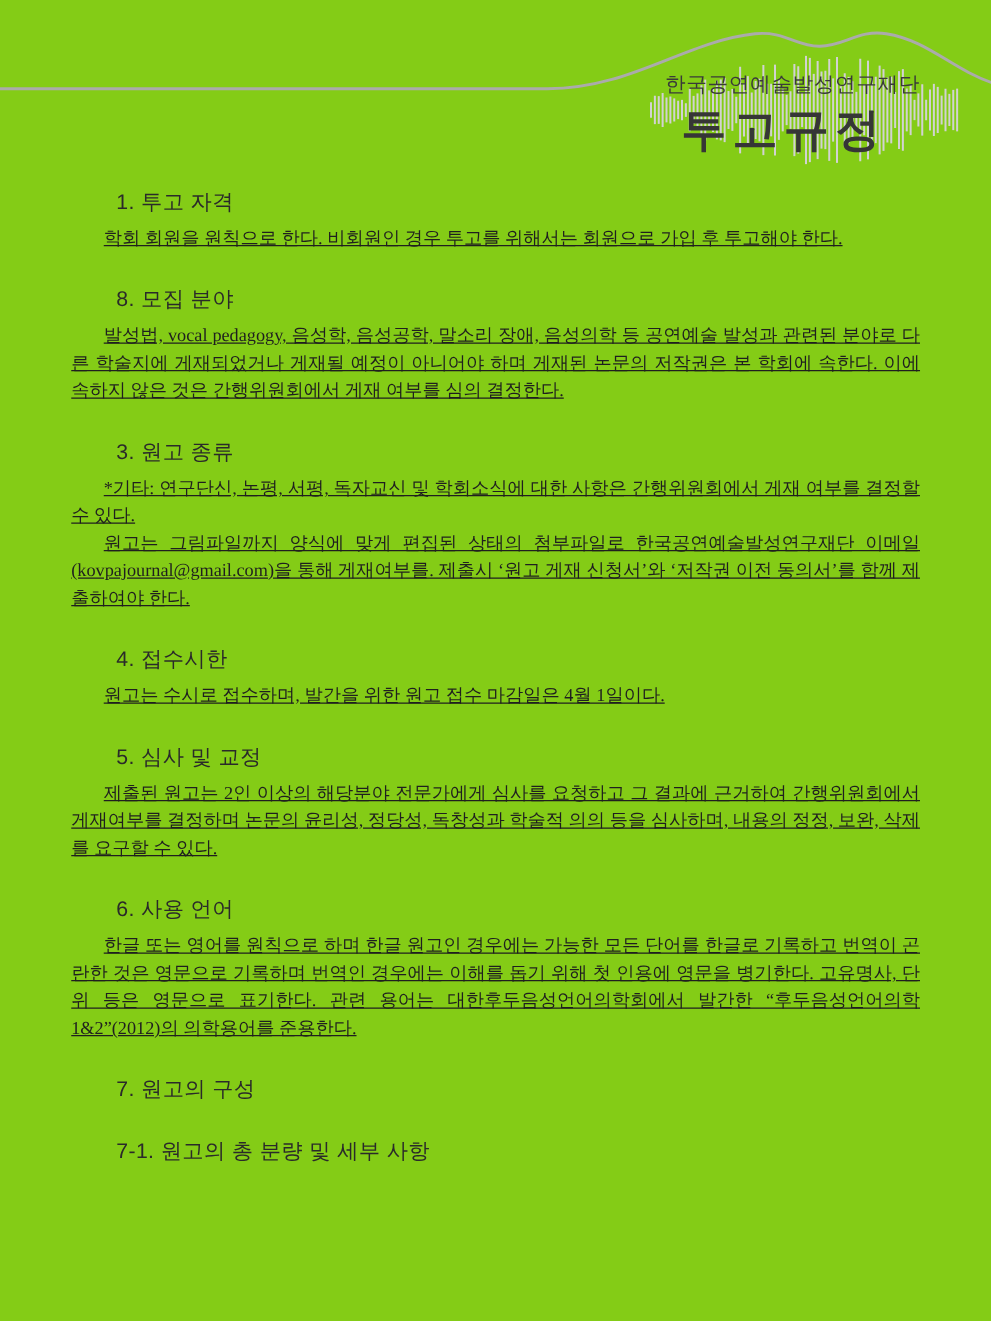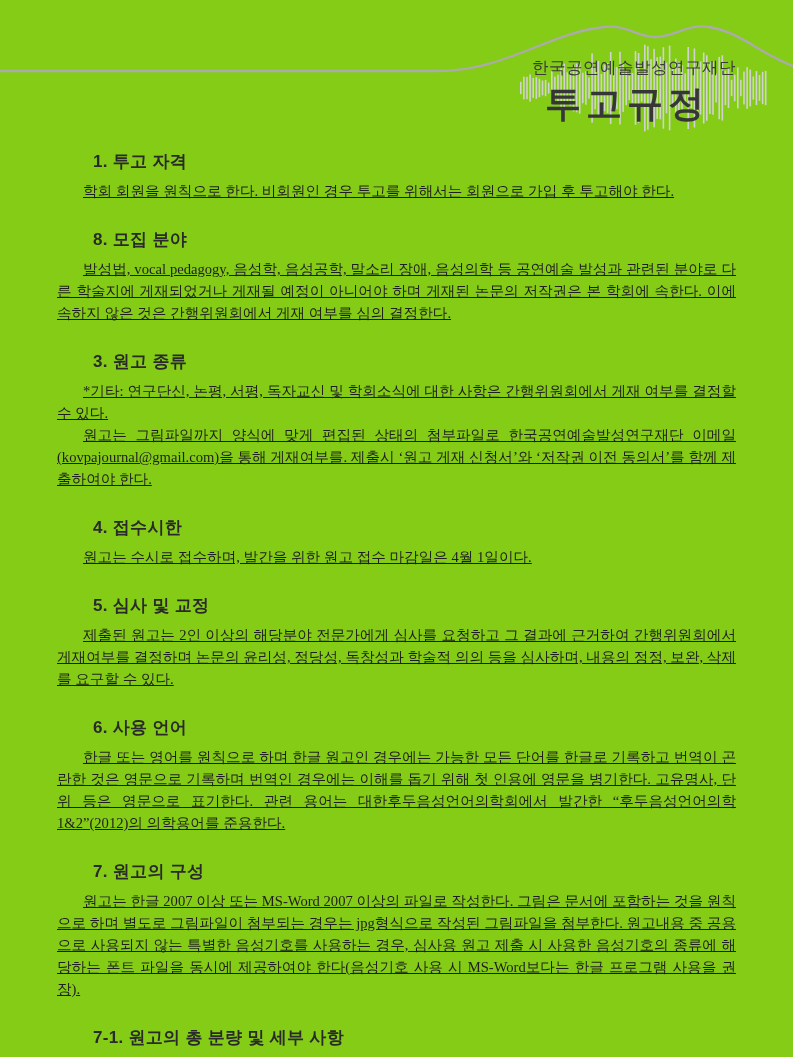--- a/index.html
+++ b/index.html
@@ -53,21 +53,21 @@
   
   .doc-main {
     margin: 0 57px;
     text-align: justify;
   }
   .rule-section { margin-top: 26px; }
   .rule-section:first-child { margin-top: 8px; }
   .section-heading {
     font-family: "Liberation Sans", "DejaVu Sans", sans-serif;
     font-size: 17px;
-    font-weight: bold;
+    font-weight: normal;
     color: #2a2a2a;
     letter-spacing: 0.3px;
     margin: 0 0 7px 36px;
   }
   .body-para {
     margin: 0;
     font-size: 14.6px;
     line-height: 22px;
     text-indent: 26px;
     color: #1f1f1f;
@@ -193,21 +193,20 @@
         <section class="rule-section">
           <h2 class="section-heading">5. 심사 및 교정</h2>
           <p class="body-para">제출된 원고는 2인 이상의 해당분야 전문가에게 심사를 요청하고 그 결과에 근거하여 간행위원회에서 게재여부를 결정하며 논문의 윤리성, 정당성, 독창성과 학술적 의의 등을 심사하며, 내용의 정정, 보완, 삭제를 요구할 수 있다.</p>
         </section>
         <section class="rule-section">
           <h2 class="section-heading">6. 사용 언어</h2>
           <p class="body-para">한글 또는 영어를 원칙으로 하며 한글 원고인 경우에는 가능한 모든 단어를 한글로 기록하고 번역이 곤란한 것은 영문으로 기록하며 번역인 경우에는 이해를 돕기 위해 첫 인용에 영문을 병기한다. 고유명사, 단위 등은 영문으로 표기한다. 관련 용어는 대한후두음성언어의학회에서 발간한 “후두음성언어의학 1&amp;2”(2012)의 의학용어를 준용한다.</p>
         </section>
         <section class="rule-section">
           <h2 class="section-heading">7. 원고의 구성</h2>
-          <p class="body-para">원고는 한글 2007 이상 또는 MS-Word 2007 이상의 파일로 작성한다. 그림은 문서에 포함하는 것을 원칙으로 하며 별도로 그림파일이 첨부되는 경우는 jpg형식으로 작성된 그림파일을 첨부한다. 원고내용 중 공용으로 사용되지 않는 특별한 음성기호를 사용하는 경우, 심사용 원고 제출 시 사용한 음성기호의 종류에 해당하는 폰트 파일을 동시에 제공하여야 한다(음성기호 사용 시 MS-Word보다는 한글 프로그램 사용을 권장).</p>
         </section>
         <section class="rule-section">
           <h2 class="section-heading">7-1. 원고의 총 분량 및 세부 사항</h2>
         </section>
       </div>
   </main>
 
 </div>
 
 </body></html>

